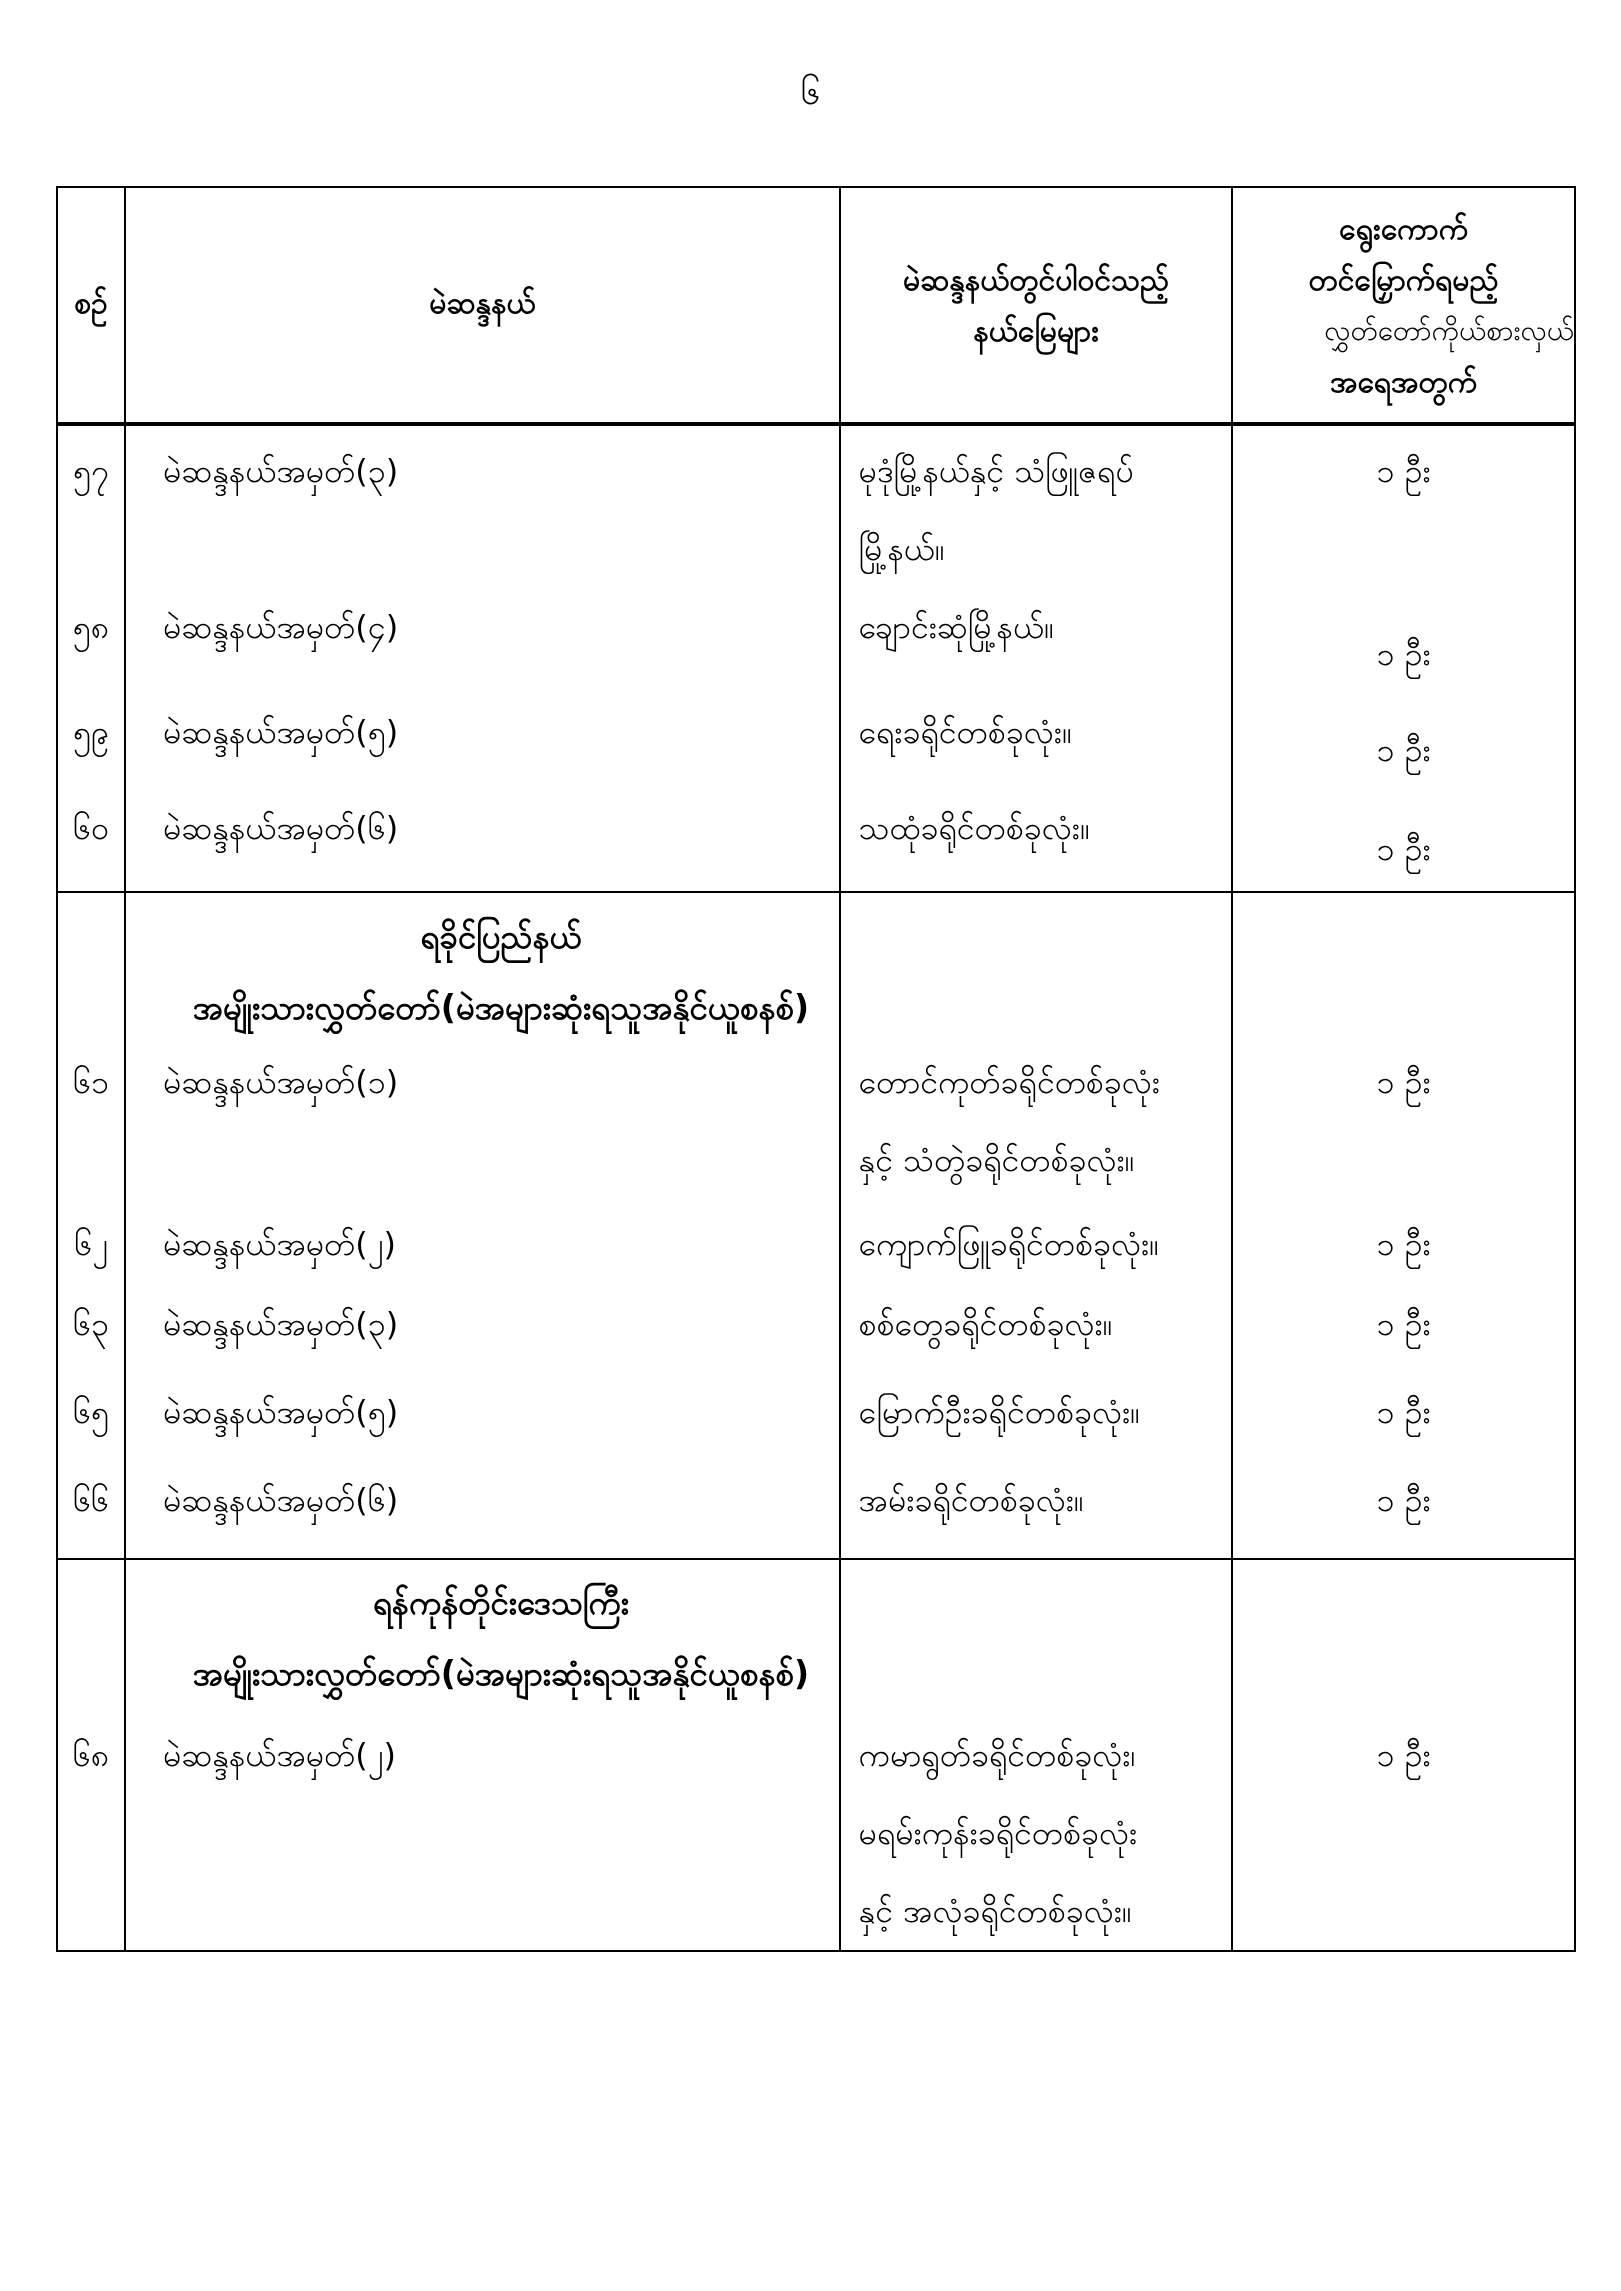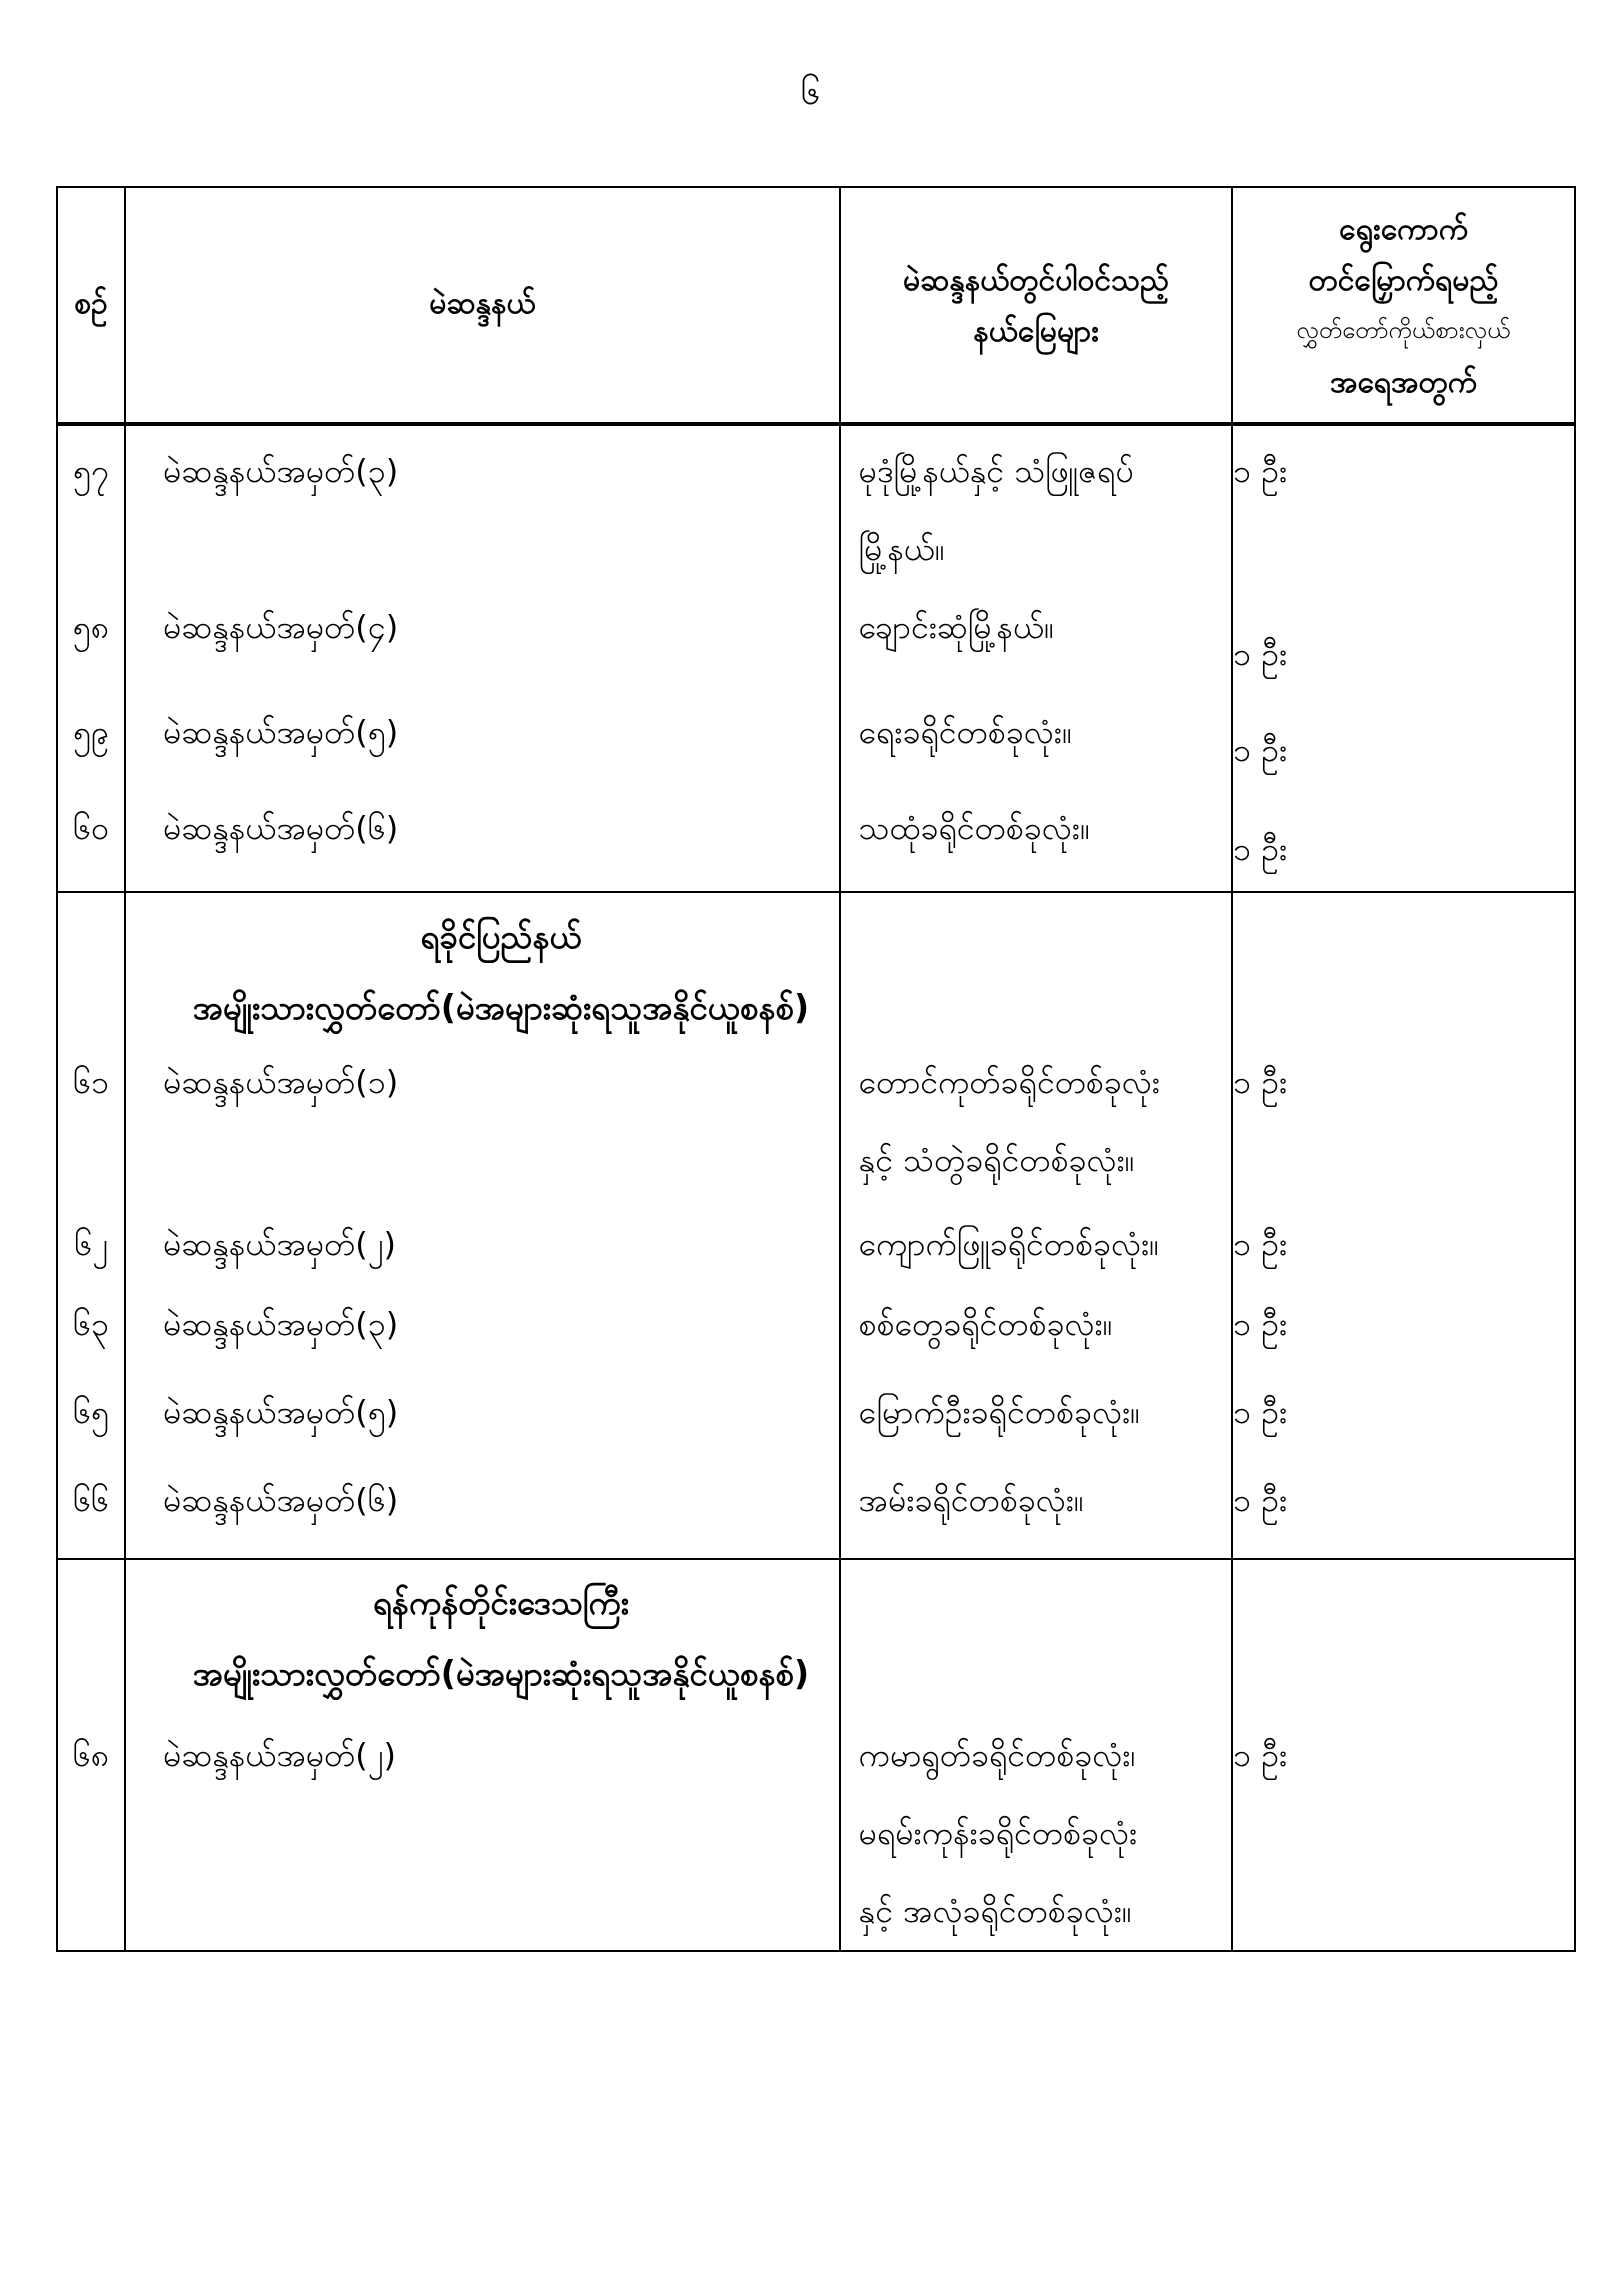--- a/index.html
+++ b/index.html
@@ -43,29 +43,29 @@
   }
   tr.header-row th {
     border-bottom: 4.9px solid #000000;
     vertical-align: middle;
     text-align: center;
     font-weight: bold;
     font-size: 30px;
   }
   tr.header-row { height: 237px; }
   .hline { line-height: 51px; }
-  .hline.thin { font-weight: normal; font-size: 24px; }
+  .hline.thin { font-weight: normal; font-size: 28px; text-align: right; }
   tr.section-start td { border-top: 2px solid #000000; }
 
   .c1 { text-align: center; }
   .c1 .num { font-size: 32px; line-height: 78px; }
   .c2 .line, .c3 .line { font-size: 32px; line-height: 78px; white-space: nowrap; }
   .c2 .line { padding-left: 37px; }
   .c3 .line { padding-left: 17.6px; }
-  .c4 { text-align: left; }
+  .c4 { text-align: center; }
   .c4 .reps { font-size: 32px; line-height: 78px; }
 
   .pt { padding-top: 5.9px; }
   .off28 { margin-top: 27.4px; }
   .off18 { margin-top: 17.6px; }
   .off22 { margin-top: 21.6px; }
 
   .section-title { padding-left: 37px; padding-top: 7.8px; }
   .t-line { font-weight: bold; font-size: 33px; line-height: 71px; white-space: nowrap; text-align: center; }
 

